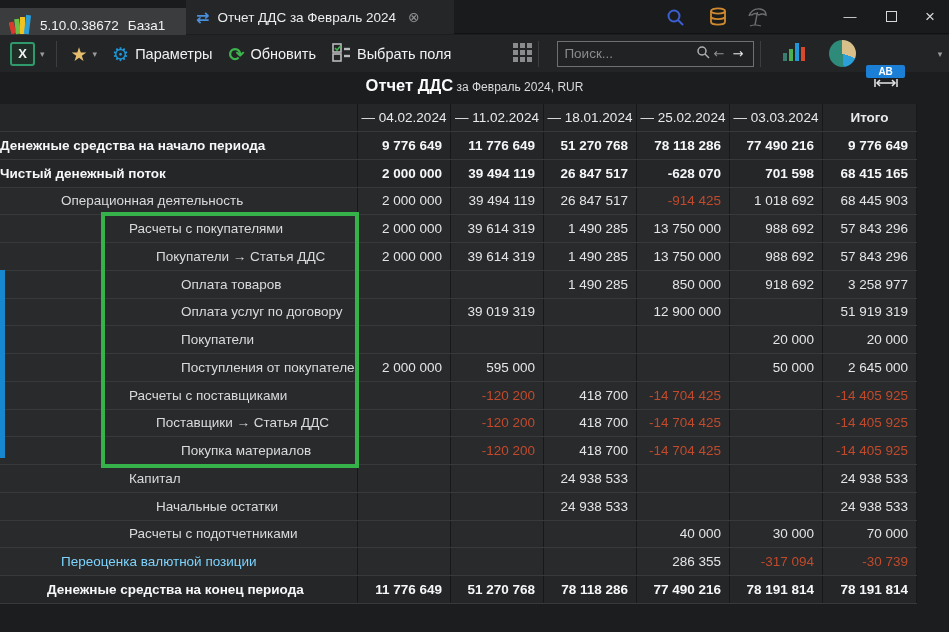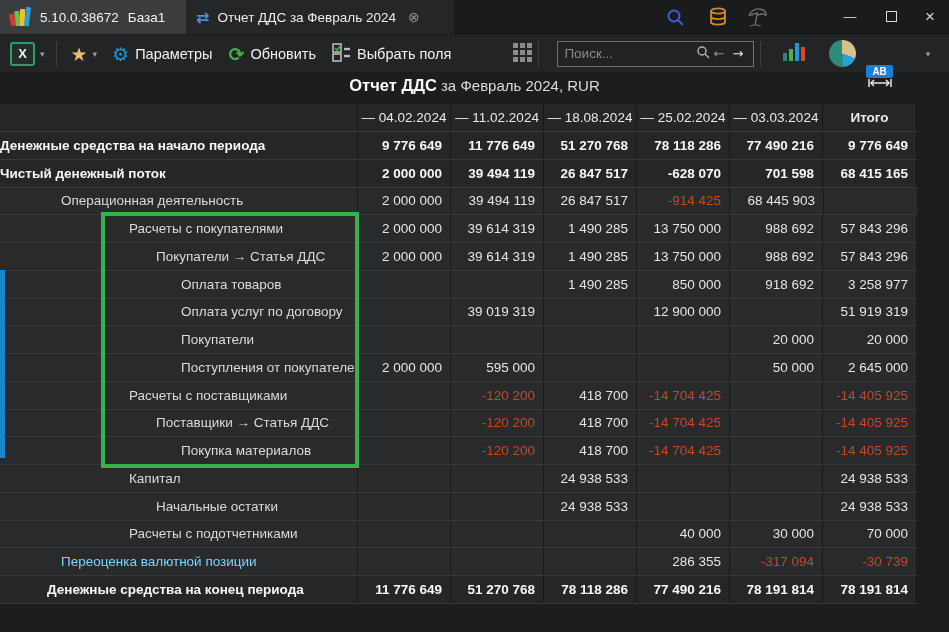--- a/index.html
+++ b/index.html
@@ -6,21 +6,21 @@
   html,body { background:#111; }
   #screen {
     position:relative; width:949px; height:632px; overflow:hidden;
     background:#1c1d1f; font-family:"Liberation Sans", "DejaVu Sans", sans-serif;
     color:#e6e7e9; font-size:13px;
   }
   .uicon { font-family:"DejaVu Sans", sans-serif; }
 
   
   #titlebar { position:absolute; left:0; top:0; width:949px; height:34px; background:#1a1b1d; border-bottom:1px solid #101113; }
-  #app-segment { position:absolute; left:0; top:0; width:186px; height:34px; background:#3b3c3e; display:flex; align-items:center; gap:9px; padding-left:9px; }
+  #app-segment { position:absolute; left:0; top:8px; width:186px; height:34px; background:#3b3c3e; display:flex; align-items:center; gap:9px; padding-left:9px; }
   #app-version { font-size:13.5px; color:#f2f2f2; }
   #base-tab { font-size:13.5px; color:#f2f2f2; }
   #doc-tab { position:absolute; left:186px; top:0; width:268px; height:34px; background:#242628; display:flex; align-items:center; gap:8px; padding:0 10px; }
   #doc-tab .sync { color:#4a8fd9; font-size:16px; font-weight:bold; }
   #doc-tab .tab-label { font-size:13.5px; color:#eceded; white-space:nowrap; }
   #doc-tab .tab-close { color:#8f9092; font-size:14px; margin-left:4px; cursor:pointer; }
   .tb-icon { position:absolute; top:6px; width:24px; height:22px; display:flex; align-items:center; justify-content:center; }
   #win-min  { position:absolute; left:836px; top:0; width:28px; height:33px; display:flex; align-items:center; justify-content:center; color:#d8d8d8; font-size:13px; }
   #win-max  { position:absolute; left:877px; top:0; width:28px; height:33px; display:flex; align-items:center; justify-content:center; }
   #win-max .boxglyph { width:11px; height:11px; border:1px solid #d8d8d8; }
@@ -37,27 +37,27 @@
   #refresh-icon { color:#3db54d; font-size:19px; font-weight:bold; margin-left:12px; }
   #fields-icon { margin-left:12px; }
   #grid-icon { margin-left:58px; }
   #search-box { margin-left:12px; width:197px; height:26px; border:1px solid #6f7072; background:#202224; display:flex; align-items:center; padding:0 6px; }
   #search-box input { flex:1; min-width:0; background:transparent; border:none; outline:none; color:#cfd0d2; font-size:13.5px; font-family:inherit; }
   #search-box input::placeholder { color:#8a8b8d; }
   #search-box .s-arrow { font-size:13px; padding:0 4px; }
   #search-box .left  { color:#8f9092; }
   #search-box .right { color:#e4e5e7; }
   #ab-btn { margin-left:10px; display:flex; flex-direction:column; align-items:center; gap:1px; }
-  #ab-btn .ab-top { background:#1c7fd6; color:#fff; font-weight:bold; font-size:10px; padding:1px 6px; border-radius:2px;margin-top:44px; }
+  #ab-btn .ab-top { background:#1c7fd6; color:#fff; font-weight:bold; font-size:10px; padding:1px 12px; border-radius:2px;margin-top:44px; }
   #toolbar-caret-end { margin-left:28px; }
 
   
   #report-title { position:absolute; left:0; top:76px; width:949px; text-align:center; white-space:nowrap; }
   #report-title .t-bold { font-weight:bold; font-size:16.5px; color:#fbfbfc; }
-  #report-title .t-rest { font-size:15px; color:#d9dadc; }
+  #report-title .t-rest { font-size:12px; color:#d9dadc; }
 
   
   #report-table { position:absolute; left:0; top:104px; width:917px; }
   .trow { display:flex; height:27.76px; background:#292a2c; border-bottom:1px solid #38393b; }
   .trow.hdr { height:28px; background:#242628; }
   .trow.boldrow { background:#242628; }
   .cell { border-right:1px solid #17181a; display:flex; align-items:center; overflow:hidden; white-space:nowrap; }
   .cell.labelc { width:358px; color:#d9dadc; font-size:13.5px; }
   .cell.num { width:93px; justify-content:flex-end; padding-right:8px; font-size:13.5px; color:#e4e5e7; }
   .cell.total { width:94px; }
@@ -203,21 +203,21 @@
 
   <div id="report-title">
     <span class="t-bold">Отчет ДДС</span><span class="t-rest"> за Февраль 2024, RUR</span>
   </div>
 
   <div id="report-table">
     <div class="trow hdr">
       <div class="cell labelc"></div>
       <div class="cell num hcell">— 04.02.2024</div>
       <div class="cell num hcell">— 11.02.2024</div>
-      <div class="cell num hcell">— 18.08.2024</div>
+      <div class="cell num hcell">— 18.01.2024</div>
       <div class="cell num hcell">— 25.02.2024</div>
       <div class="cell num hcell">— 03.03.2024</div>
       <div class="cell num hcell total">Итого</div>
     </div>
     <div id="tbody">
         <div class="trow lvl0 boldrow">
           <div class="cell labelc blue">Денежные средства на начало периода</div>
           <div class="cell num">9 776 649</div>
           <div class="cell num">11 776 649</div>
           <div class="cell num">51 270 768</div>
@@ -233,20 +233,21 @@
           <div class="cell num neg">-628 070</div>
           <div class="cell num">701 598</div>
           <div class="cell num total">68 415 165</div>
         </div>
         <div class="trow lvl1">
           <div class="cell labelc">Операционная деятельность</div>
           <div class="cell num">2 000 000</div>
           <div class="cell num">39 494 119</div>
           <div class="cell num">26 847 517</div>
           <div class="cell num neg">-914 425</div>
+          <div class="cell num">1 018 692</div>
           <div class="cell num total">68 445 903</div>
         </div>
         <div class="trow lvl2">
           <div class="cell labelc">Расчеты с покупателями</div>
           <div class="cell num">2 000 000</div>
           <div class="cell num">39 614 319</div>
           <div class="cell num">1 490 285</div>
           <div class="cell num">13 750 000</div>
           <div class="cell num">988 692</div>
           <div class="cell num total">57 843 296</div>

